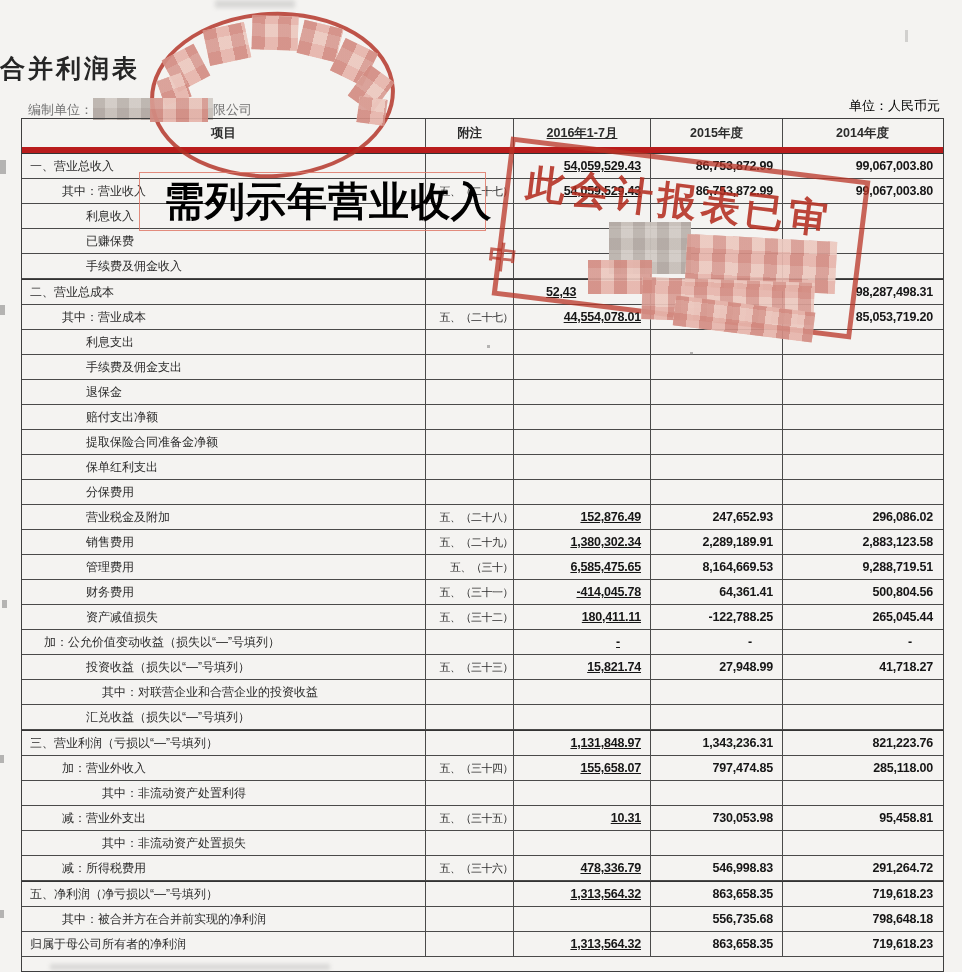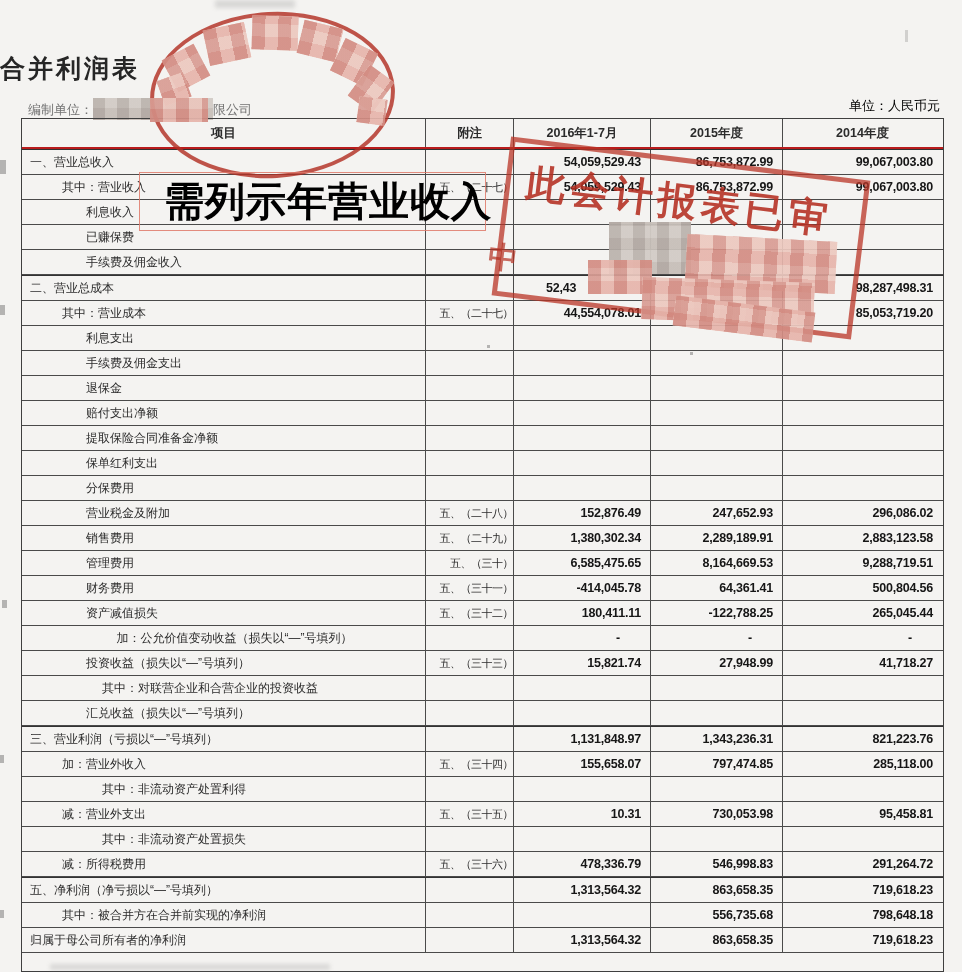--- a/index.html
+++ b/index.html
@@ -14,34 +14,34 @@
   }
   .prep-line{position:absolute;top:98px;left:28px;font-size:13px;color:#737373;white-space:nowrap;}
   .prep-line .inline-mosaic{display:inline-block;width:120px;height:22px;vertical-align:-6px;}
   .unit-label{position:absolute;top:97px;right:22px;font-size:13px;color:#000000;margin-left:28px;}
   
   .table{
     position:absolute;left:21px;top:118px;width:923px;height:854px;
     border:1.5px solid #3f3f3f;box-sizing:border-box;overflow:hidden;z-index:1;
   }
   .row{display:flex;height:24px;line-height:24px;border-bottom:1px solid #4a4a4a;}
-  .row.header{height:28px;line-height:28px;font-weight:bold;border-bottom:2px solid #b91c1c;}
+  .row.header{height:28px;line-height:28px;font-weight:bold;border-bottom:6px solid #b91c1c;}
   .row.section{border-top:0.5px solid #333;}
   .cell{box-sizing:border-box;border-right:1px solid #4a4a4a;overflow:hidden;white-space:nowrap;font-size:12px;}
   .c-item{width:404px;}
   .c-note{width:88px;text-align:right;font-size:11px;letter-spacing:-0.5px;}
-  .c-v1{width:137px;}
+  .c-v1{width:137px;text-decoration:underline;}
   .c-v2{width:132px;}
   .c-v3{width:159px;border-right:none;}
   .row.header .cell{text-align:center;font-size:12.5px;}
   .valcell{text-align:right;padding-right:9px;font-weight:bold;font-size:12.5px;color:#161616;letter-spacing:-0.2px;}
   .valcell.dash{padding-right:30px;font-weight:bold;}
   .valcell.partial{text-align:left;padding-left:32px;}
   .ind0{padding-left:8px;}
-  .ind1{padding-left:22px;text-align:center;}
+  .ind1{padding-left:22px;}
   .ind2{padding-left:40px;}
   .ind3{padding-left:64px;}
   .ind4{padding-left:80px;}
   
   .oval-stamp{
     position:absolute;left:150px;top:12px;width:237px;height:158px;border-radius:50%;
     border:4px solid rgba(178,47,35,0.82);transform:rotate(-3deg);z-index:2;background:transparent;
   }
   .stamp-rect{
     position:absolute;left:500px;top:158px;width:352px;height:150px;

